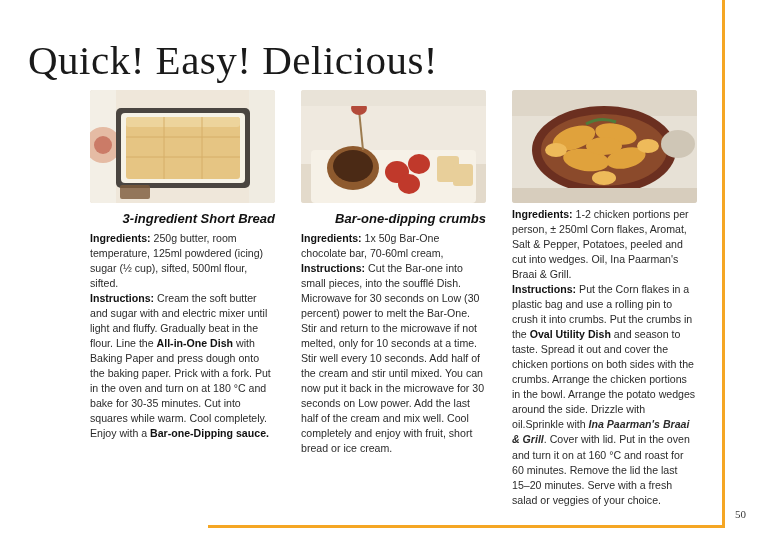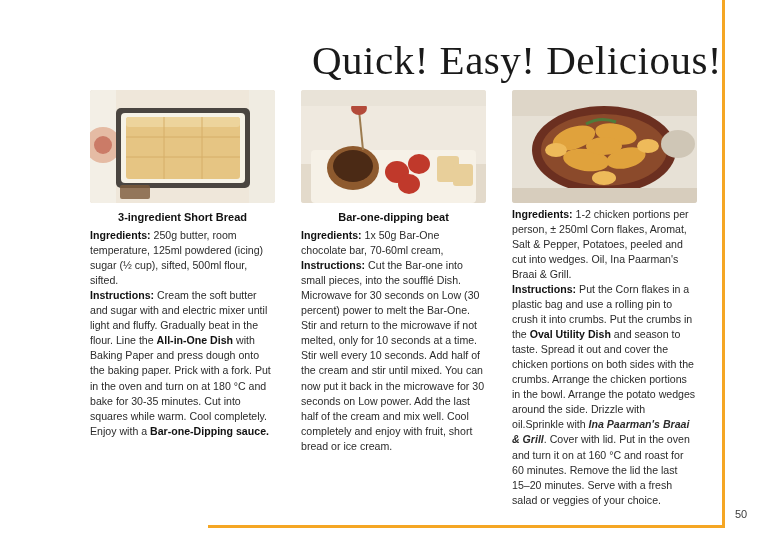--- a/index.html
+++ b/index.html
@@ -27,26 +27,27 @@
     position: absolute;
     left: 208px; top: 525px;
     width: 514px; height: 3px;
     background: #f5a623;
   }
 
   
   .title {
     position: absolute;
     top: 36px; left: 0; width: 722px;
-    text-align: right;
+    text-align: left;
     font-family: "Liberation Serif", serif;
     font-size: 41px;
     font-weight: 400;
     color: #1a1a1a;
     letter-spacing: 0.5px;
+    padding-left: 28px;
   }
 
   
   .columns {
     position: absolute;
     top: 90px; left: 90px;
     width: 608px;
     display: flex;
     gap: 26px;
   }
@@ -56,41 +57,43 @@
     width: 185px; height: 113px;
     border-radius: 3px;
     overflow: hidden;
     position: relative;
     background: #ded6c8;
   }
   .photo svg { display: block; width: 100%; height: 100%; }
 
   .recipe-title {
     margin-top: 8px;
-    text-align: center;
-    font-size: 11px;
+    text-align: right;
+    font-size: 13px;
     font-weight: bold;
     color: #111;
     line-height: 1.2;
+    font-style: italic;
   }
   .body {
     margin-top: 4px;
     font-size: 10.6px;
     line-height: 1.42;
     color: #2b2b2b;
     text-align: left;
   }
   .body b { font-weight: bold; color: #111; }
   .body .bi { font-style: italic; font-weight: bold; }
 
   .page-number {
     position: absolute;
     left: 735px; top: 508px;
     font-size: 11px;
     color: #3b3b3b;
+    font-family: Liberation Serif, serif;
   }
 </style>
 </head>
 <body>
 
 <div class="page">
 
   <div class="rule-vertical"></div>
   <div class="rule-bottom"></div>
 
@@ -141,21 +144,21 @@
           </g>
           <g fill="#e8cf9a">
             <rect x="136" y="66" width="22" height="26" rx="3"></rect>
             <rect x="152" y="74" width="20" height="22" rx="3"></rect>
           </g>
           <path d="M58 20 L62 60" stroke="#9c7b4f" stroke-width="2" fill="none"></path>
           <ellipse cx="58" cy="18" rx="8" ry="7" fill="#b34a3a"></ellipse>
           <rect x="0" y="0" width="185" height="16" fill="#e9e3d8"></rect>
         </svg>
       </div>
-      <div class="recipe-title">Bar-one-dipping beat</div>
+      <div class="recipe-title">Bar-one-dipping crumbs</div>
       <div class="body">
         <b>Ingredients:</b><span> 1x 50g Bar-One chocolate bar, 70-60ml cream,</span><br>
         <b>Instructions:</b><span class="parts"><span> Cut the Bar-one into small pieces, into the soufflé Dish. Microwave for 30 seconds on Low (30 percent) power to melt the Bar-One. Stir and return to the microwave if not melted, only for 10 seconds at a time. Stir well every 10 seconds. Add half of the cream and stir until mixed. You can now put it back in the microwave for 30 seconds on Low power. Add the last half of the cream and mix well. Cool completely and enjoy with fruit, short bread or ice cream.</span></span>
       </div>
     </div>
 
     <div class="col">
       <div class="photo">
         <svg viewBox="0 0 185 113" preserveAspectRatio="none">
           <rect x="0" y="0" width="185" height="113" fill="#e7e1d6"></rect>

